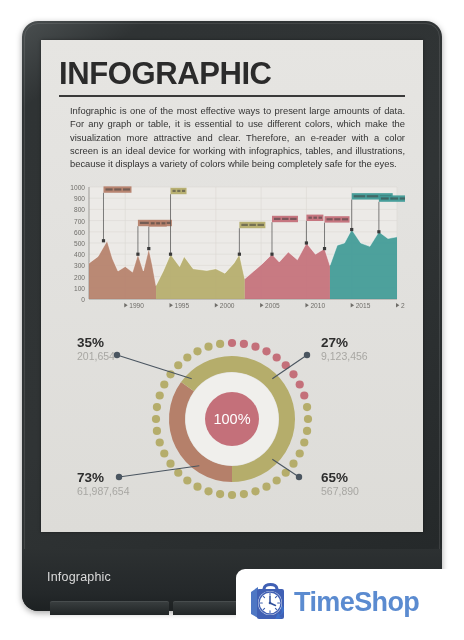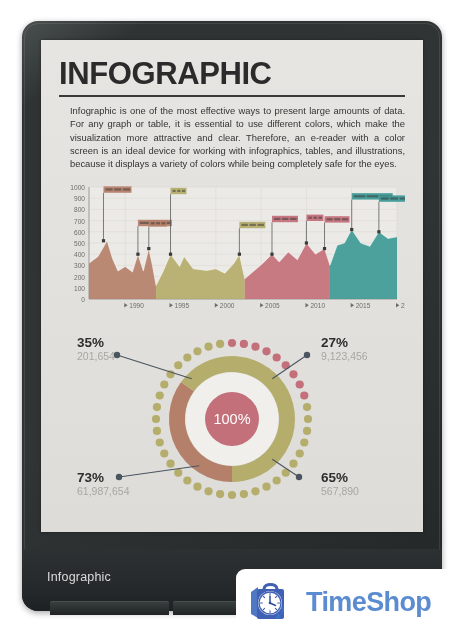--- a/index.html
+++ b/index.html
@@ -74,21 +74,21 @@
   
   #donut-block{position:relative;width:100%;height:196px;margin-top:2px;}
   #donut-svg{display:block;margin:0 auto;}
   .cal-pct{font-size:13.5px;font-weight:bold;fill:#2d2d2d;}
   .cal-num{font-size:10.5px;fill:#a8a7a3;}
 
   
   #logo{
     position:absolute;left:236px;top:569px;width:213px;height:66px;
     background:#ffffff;border-radius:9px 0 0 0;
-    display:flex;align-items:center;gap:14px;padding-left:12px;
+    display:flex;align-items:center;gap:2px;padding-left:12px;
     box-sizing:border-box;
   }
   #logo-text{
     font-size:27px;font-weight:bold;color:#5b8bd0;letter-spacing:-0.6px;
   }
 </style>
 </head>
 <body>
 
 <div id="device">

